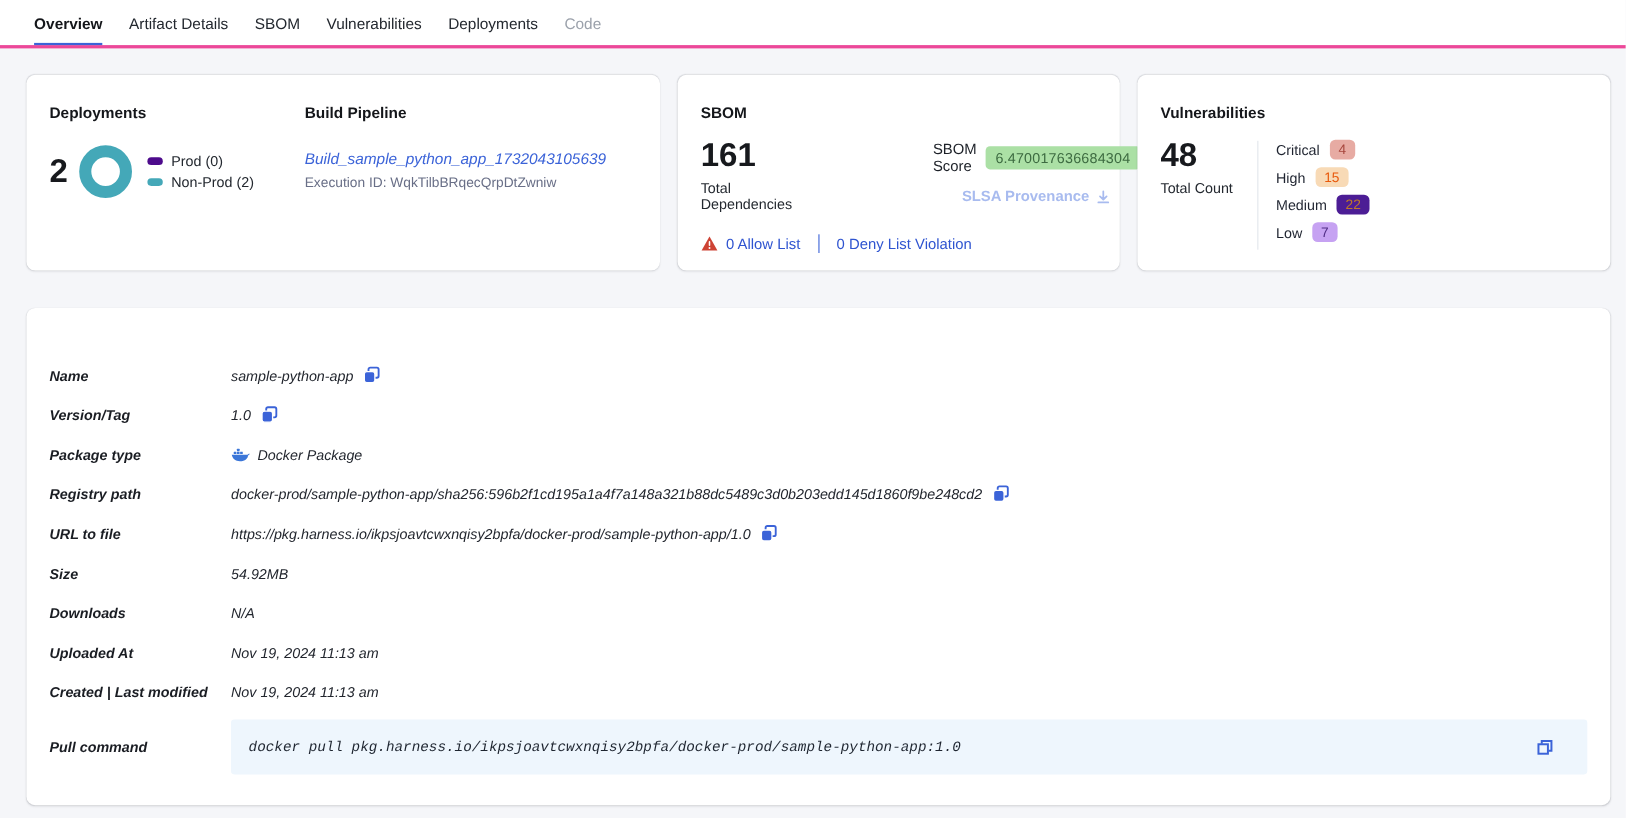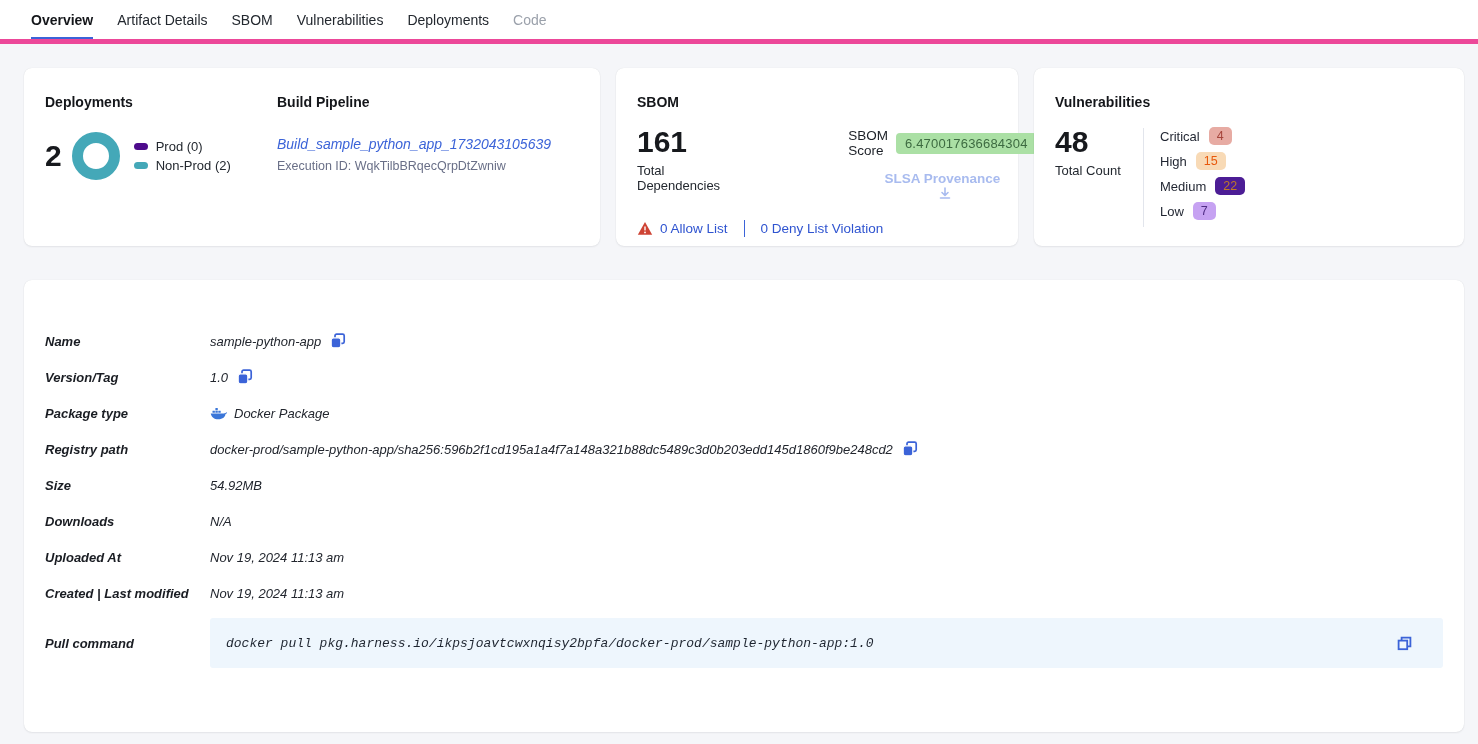--- a/index.html
+++ b/index.html
@@ -6,21 +6,21 @@
   html,body { width:1478px; height:744px; overflow:hidden; }
   body {
     font-family:"Liberation Sans", sans-serif;
     background:#f5f6f9;
     color:#1c2027;
     font-size:13px;
   }
 
   
   .tabbar {
-    height:44px; background:#fff; border-bottom:5px solid #ec4899;
+    height:44px; background:#fff; border-bottom:3px solid #ec4899;
     display:flex; align-items:stretch; padding-left:31px; gap:24px;
   }
   .tab {
     display:flex; align-items:center; font-size:14px; color:#23282f;
     cursor:pointer; border-bottom:2px solid transparent; padding-top:2px;
   }
   .tab.active { font-weight:bold; color:#14161a; border-bottom-color:#3b63d8; }
   .tab.disabled { color:#9ba1ab; cursor:default; }
 
   
@@ -52,21 +52,21 @@
   .total-num { font-size:30px; font-weight:bold; color:#17191d; line-height:32px; }
   .total-label { margin-top:5px; font-size:13px; color:#23282f; }
   .vdiv { width:1px; background:#e2e5ec; align-self:stretch; margin:2px 16px 0 16px; }
   .sbom-right { flex:1; display:flex; flex-direction:column; align-items:center; }
   .score-row { display:flex; align-items:center; margin-top:2px; }
   .score-label { font-size:13.5px; color:#1c2027; margin-right:8px; }
   .score-badge {
     font-size:13px; color:#3d6b41; background:#abe0a5;
     padding:3px 9px; border-radius:4px; letter-spacing:.2px;
   }
-  .slsa-row { display:flex; align-items:center; margin-top:13px; color:#a8bbef; font-weight:bold; font-size:13.5px; cursor:default;flex-direction:column; }
+  .slsa-row { display:flex; align-items:center; margin-top:13px; color:#a8bbef; font-weight:bold; font-size:13.5px; cursor:default; }
   .slsa-row svg { margin-left:6px; }
   .sbom-links { display:flex; align-items:center; margin-top:20px; }
   .warn-icon { margin-right:7px; display:flex; }
   .blue-link { color:#2f54d0; font-size:13.5px; cursor:pointer; text-decoration:none; }
   .links-div { width:1px; height:17px; background:#3b63d8; margin:0 16px; }
 
   
   .card-vuln { width:430px; }
   .vul-body { display:flex; margin-top:16px; }
   .vul-left { width:72px; flex:none; }
@@ -250,20 +250,32 @@
           <span>docker-prod/sample-python-app/sha256:596b2f1cd195a1a4f7a148a321b88dc5489c3d0b203edd145d1860f9be248cd2</span>
           <span class="copy-btn">
             <svg width="18" height="18" viewBox="0 0 18 18">
               <rect x="6" y="2.2" width="9.2" height="9.2" rx="1.6" fill="none" stroke="#3b63d8" stroke-width="1.7"></rect>
               <rect x="2.2" y="5.8" width="9.6" height="10" rx="2.2" fill="#3b63d8" stroke="#ffffff" stroke-width="1.2"></rect>
             </svg>
           </span>
         </div>
       </div>
 
+      <div class="gi-row">
+        <div class="gi-label">URL to file</div>
+        <div class="gi-value">
+          <span>https://pkg.harness.io/ikpsjoavtcwxnqisy2bpfa/docker-prod/sample-python-app/1.0</span>
+          <span class="copy-btn">
+            <svg width="18" height="18" viewBox="0 0 18 18">
+              <rect x="6" y="2.2" width="9.2" height="9.2" rx="1.6" fill="none" stroke="#3b63d8" stroke-width="1.7"></rect>
+              <rect x="2.2" y="5.8" width="9.6" height="10" rx="2.2" fill="#3b63d8" stroke="#ffffff" stroke-width="1.2"></rect>
+            </svg>
+          </span>
+        </div>
+      </div>
 
       <div class="gi-row">
         <div class="gi-label">Size</div>
         <div class="gi-value">
             <span>54.92MB</span>
           </div>
       </div>
 
       <div class="gi-row">
         <div class="gi-label">Downloads</div>

